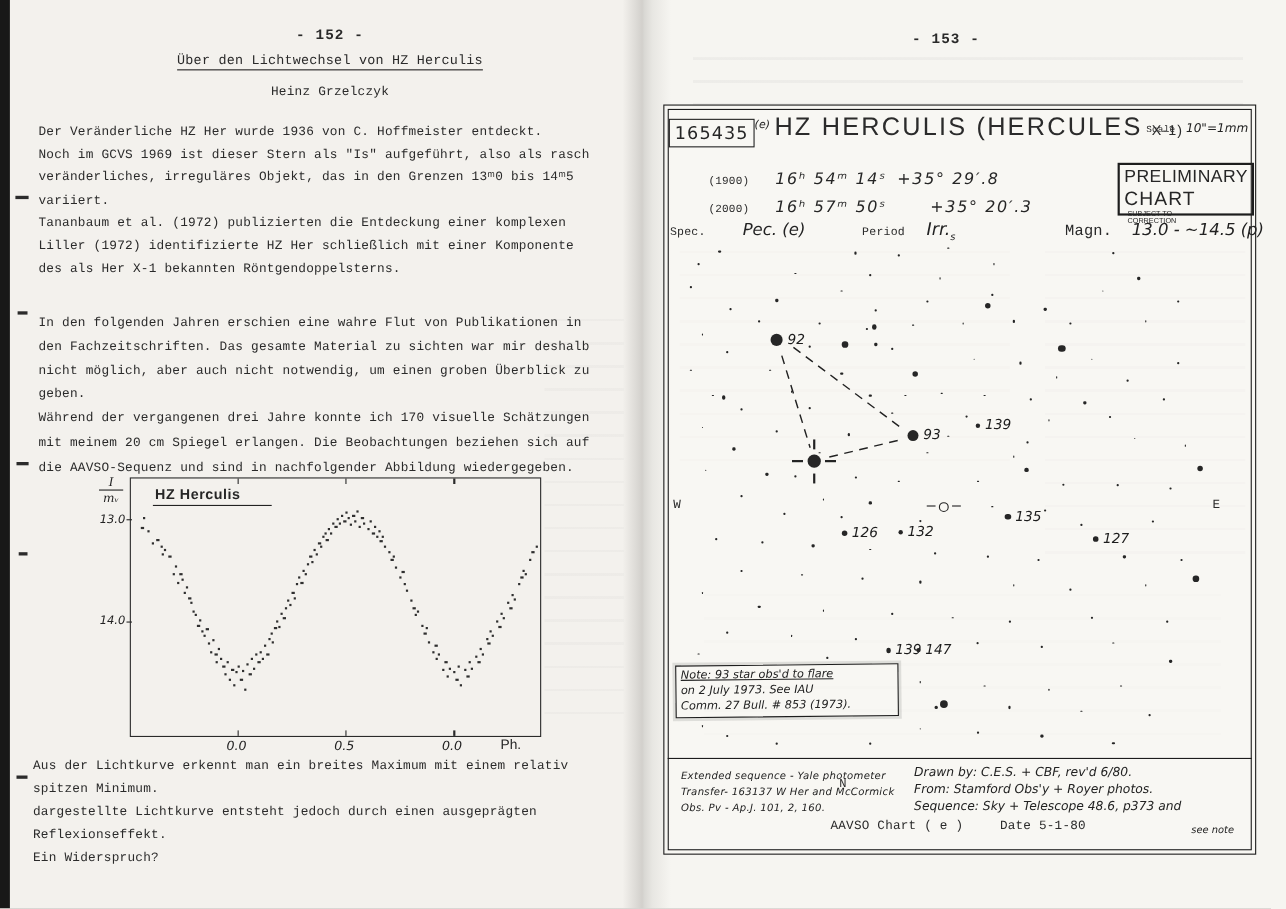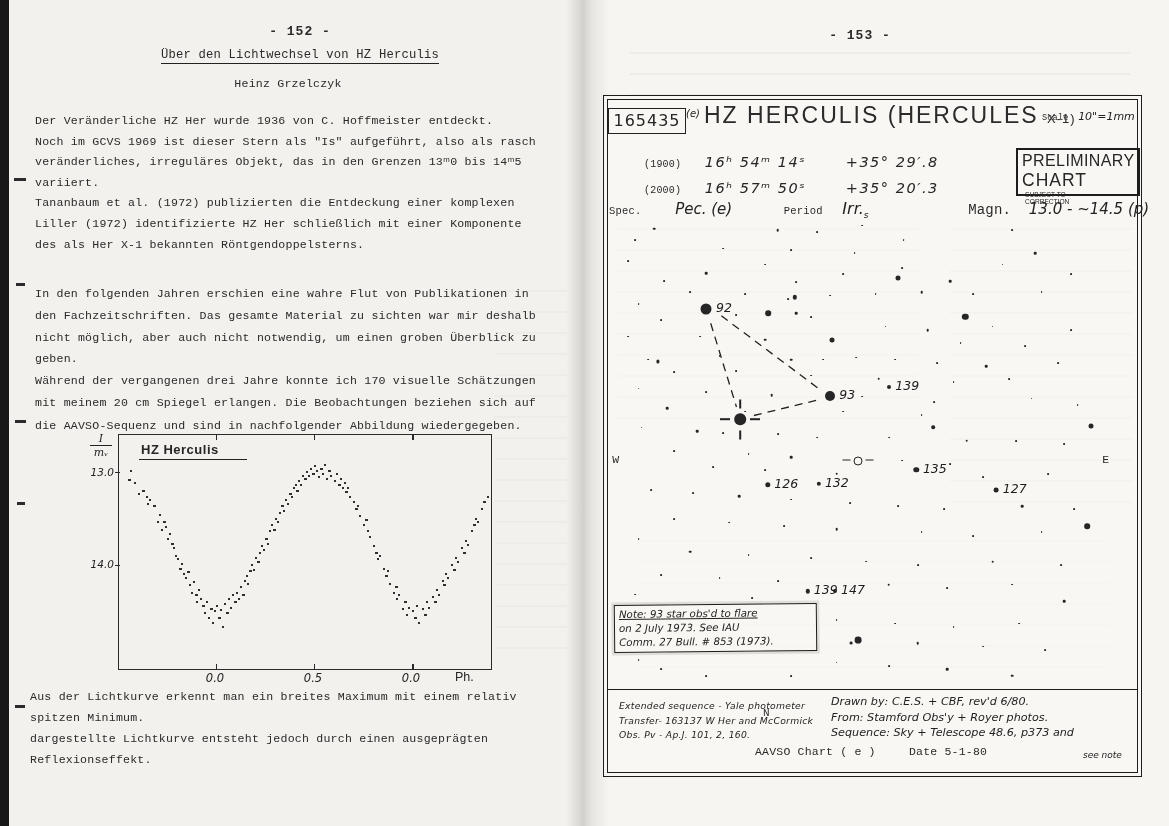--- a/index.html
+++ b/index.html
@@ -82,21 +82,21 @@
   <div class="abs speck" style="left:14px;top:178px;width:12px;height:3px"></div>
   <div class="abs speck" style="left:16px;top:283px;width:9px;height:3px"></div>
   <div class="abs speck" style="left:15px;top:420px;width:11px;height:3px"></div>
   <div class="abs speck" style="left:17px;top:502px;width:8px;height:3px"></div>
   <div class="abs speck" style="left:15px;top:705px;width:10px;height:3px"></div>
 
   <div class="abs t center pgnum" style="left:150px;top:24px;width:300px">- 152 -</div>
   <div class="abs center" style="left:100px;top:45px;width:400px">
     <span class="t bold" style="font-size:12.2px;border-bottom:1.6px solid #222;padding-bottom:1px">Über den Lichtwechsel von HZ Herculis</span>
   </div>
-  <div class="abs t center" style="left:138px;top:77px;width:300px">Heinz Grzelczyk</div>
+  <div class="abs t center" style="left:150px;top:77px;width:300px">Heinz Grzelczyk</div>
 
   <div class="abs t" style="left:35px;top:111px;width:530px;line-height:20.6px">
       <div class="tline">Der Veränderliche HZ Her wurde 1936 von C. Hoffmeister entdeckt.</div>
       <div class="tline">Noch im GCVS 1969 ist dieser Stern als "Is" aufgeführt, also als rasch</div>
       <div class="tline">veränderliches, irreguläres Objekt, das in den Grenzen 13ᵐ0 bis 14ᵐ5</div>
       <div class="tline">variiert.</div>
       <div class="tline">Tananbaum et al. (1972) publizierten die Entdeckung einer komplexen</div>
       <div class="tline">Liller (1972) identifizierte HZ Her schließlich mit einer Komponente</div>
       <div class="tline">des als Her X-1 bekannten Röntgendoppelsterns.</div>
     </div>
@@ -298,20 +298,21 @@
   <div class="abs hand lc-xnum" style="left:198px;top:671px">0.0</div>
   <div class="abs hand lc-xnum" style="left:296px;top:671px">0.5</div>
   <div class="abs hand lc-xnum" style="left:394px;top:671px">0.0</div>
   <div class="abs sans" style="left:455px;top:670px;font-size:12.5px">Ph.</div>
 
   <div class="abs t" style="left:30px;top:687px;width:540px;line-height:20.9px">
       <div class="tline">Aus der Lichtkurve erkennt man ein breites Maximum mit einem relativ</div>
       <div class="tline">spitzen Minimum.</div>
       <div class="tline">dargestellte Lichtkurve entsteht jedoch durch einen ausgeprägten</div>
       <div class="tline">Reflexionseffekt.</div>
+      <div class="tline">Ein Widerspruch?</div>
     </div>
 
   <div class="abs t center pgnum" style="left:700px;top:28px;width:320px">- 153 -</div>
 
   <div class="abs" id="chart-box">
     <div id="chart-inner"></div>
 
     <div class="abs" id="desig-box">165435</div>
     <div class="abs hand" style="left:82px;top:12px;font-size:10px">(e)</div>
     <div class="abs sans" id="chart-title">
@@ -319,21 +320,21 @@
       <span class="x1">X-1)</span>
     </div>
     <div class="abs" style="left:438px;top:11px;white-space:nowrap">
       <span class="t" style="font-size:8.5px">Scale</span>
       <span class="hand" style="font-size:11px">10"=1mm</span>
     </div>
 
     <div class="abs" style="left:40px;top:58px">
       <span class="t coord-epoch">(1900)</span>
       <span class="coord-val" style="margin-left:14px">16ʰ 54ᵐ 14ˢ</span>
-      <span class="coord-val" style="margin-left:30px">+35° 29′.8</span>
+      <span class="coord-val" style="">+35° 29′.8</span>
     </div>
     <div class="abs" style="left:40px;top:84px">
       <span class="t coord-epoch">(2000)</span>
       <span class="coord-val" style="margin-left:14px">16ʰ 57ᵐ 50ˢ</span>
       <span class="coord-val" style="margin-left:30px">+35° 20′.3</span>
     </div>
 
     <div class="abs sans" id="stamp">
       <div class="l1">PRELIMINARY</div>
       <div>

